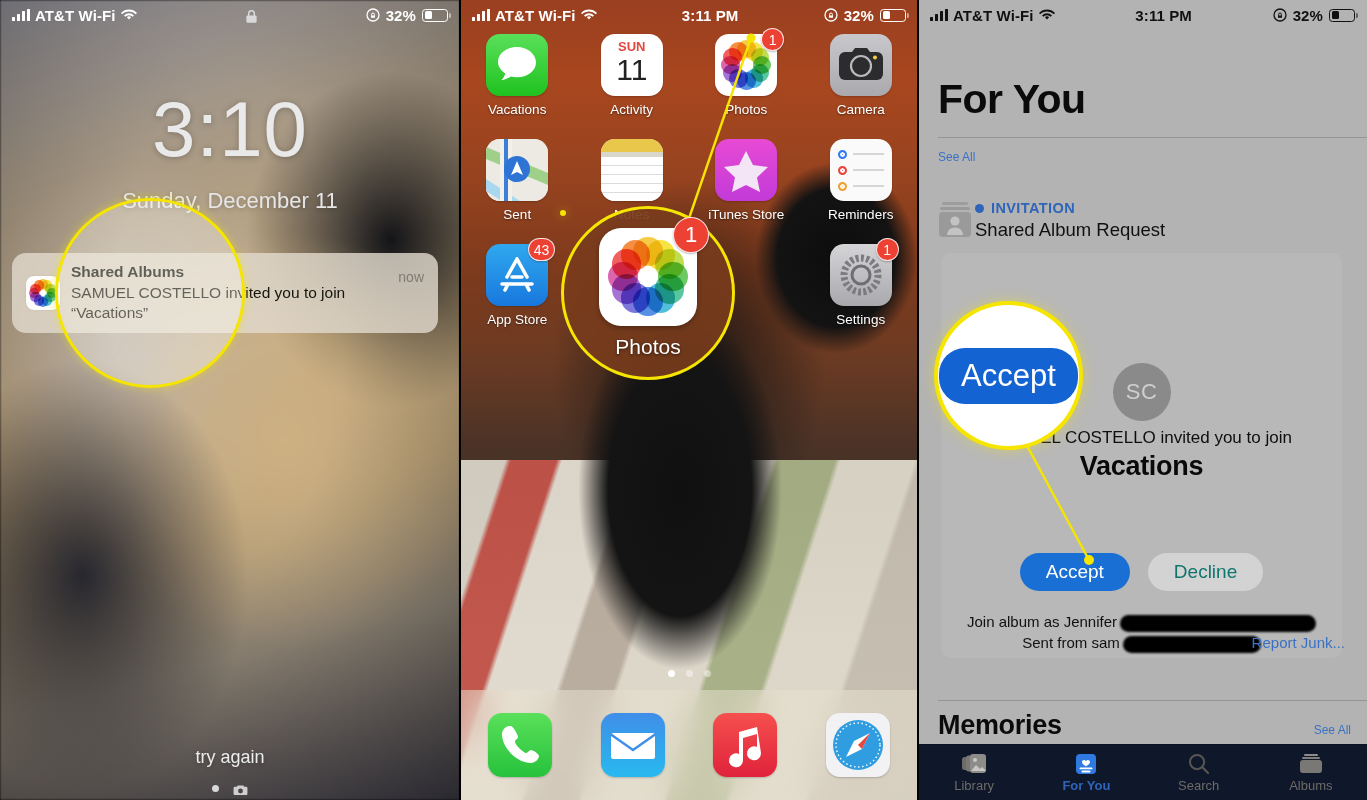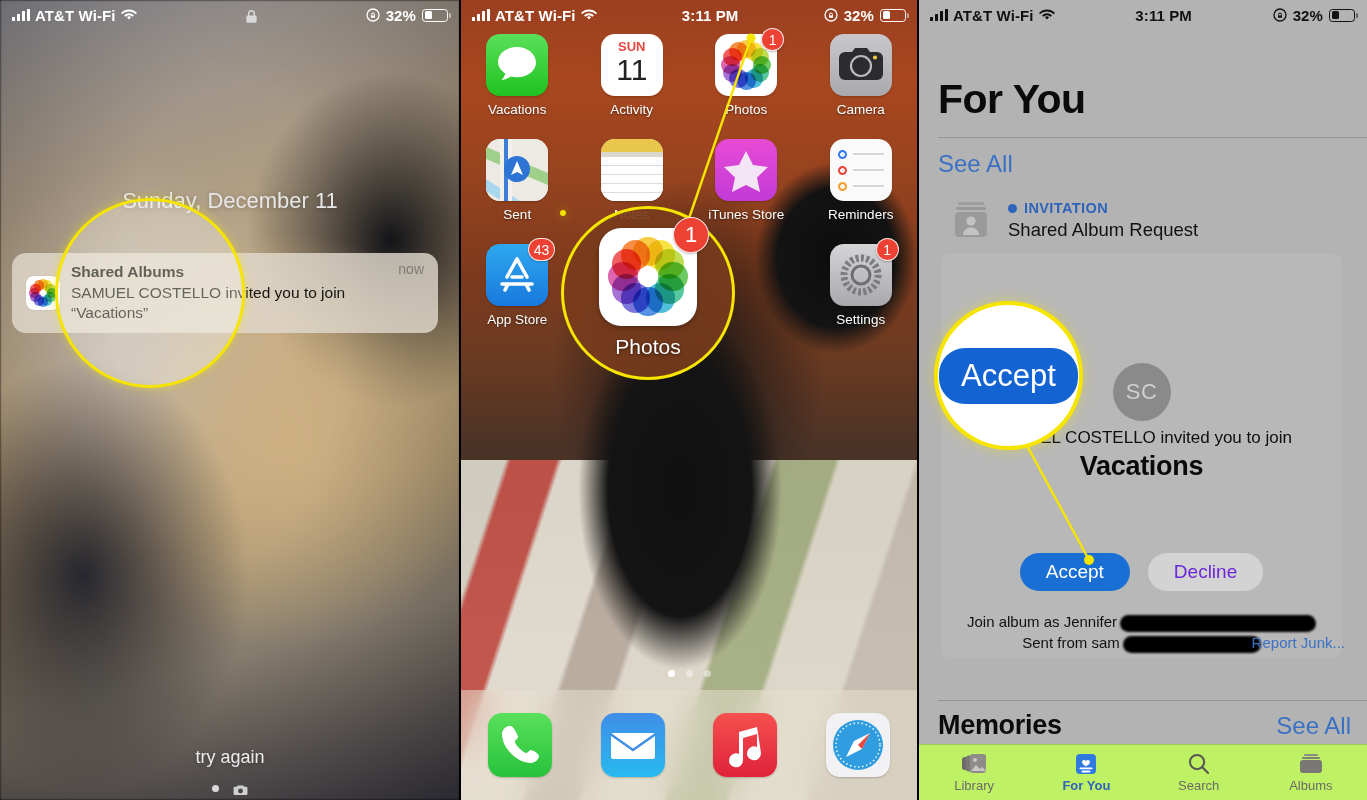--- a/index.html
+++ b/index.html
@@ -82,21 +82,21 @@
     backdrop-filter:blur(8px);
   }
   .notif-icon {
     width:34px; height:34px; border-radius:8px; background:#fdfdfd;
     flex:0 0 auto; display:flex; align-items:center; justify-content:center;
     margin-right:11px; box-shadow:0 0 2px rgba(0,0,0,.12);
   }
   .notif-body { flex:1; min-width:0; }
   .notif-title { font-size:15.5px; font-weight:bold; color:#15150f; line-height:1.35; }
   .notif-text  { font-size:15.5px; color:#15150f; line-height:1.33; }
-  .notif-time  { position:absolute; right:14px; top:8px; font-size:14px; color:#7e7c74; }
+  .notif-time  { position:absolute; right:14px; top:16px; font-size:14px; color:#7e7c74; }
 
   .lock-tryagain {
     position:absolute; bottom:32px; left:0; right:0; text-align:center;
     font-size:18px; color:#ececed; font-weight:400;
     text-shadow:0 1px 4px rgba(0,0,0,.3);
   }
   .lock-dots { position:absolute; bottom:6px; left:0; right:0;
     display:flex; justify-content:center; align-items:center; gap:14px; }
   .lock-dot { width:7px; height:7px; border-radius:50%; background:#d8d8d8; }
   .lock-cam { width:15px; height:12px; }
@@ -169,23 +169,23 @@
 
   
   .app-panel { position:absolute; inset:0; background:#b3b3b3; }
   .ap-title { position:absolute; top:76px; left:20px; font-size:41px; font-weight:bold; color:#0b0b0b; letter-spacing:-.5px;}
   .ap-sep { position:absolute; left:20px; right:0; top:137px; height:1px; background:rgba(0,0,0,.17); }
   .ap-sec {
     position:absolute; left:20px; right:16px; top:150px;
     display:flex; align-items:baseline; justify-content:space-between;
   }
   .ap-sec-t { font-size:26px; font-weight:bold; color:#0b0b0b; letter-spacing:-.3px; }
-  .ap-seeall { font-size:24px; color:#3a71c4; }
-
-  .ap-inv { position:absolute; left:36px; top:200px; display:flex; gap:20px; }
+  .ap-seeall { font-size:12px; color:#3a71c4; }
+
+  .ap-inv { position:absolute; left:20px; top:200px; display:flex; gap:3px; }
   .ap-inv-ico { width:34px; height:36px; flex:0 0 auto; position:relative; }
   .ap-inv-kicker { display:flex; align-items:center; gap:7px; font-size:14.5px;
     font-weight:bold; color:#2f64bb; letter-spacing:.4px; }
   .ap-inv-kicker .dot { width:9px; height:9px; border-radius:50%; background:#2f64bb; }
   .ap-inv-name { font-size:18.5px; color:#111; margin-top:3px; }
 
   .card {
     position:absolute; left:941px; top:253px; width:401px; height:405px;
     background:#b8b8b8; border-radius:10px;
   }
@@ -196,38 +196,38 @@
     display:flex; align-items:center; justify-content:center; letter-spacing:.5px;
   }
   .card-inviter { position:absolute; left:0; right:0; top:175px; text-align:center;
     font-size:17px; color:#0e0e0e; }
   .card-album { position:absolute; left:0; right:0; top:198px; text-align:center;
     font-size:27px; font-weight:bold; color:#090909; letter-spacing:-.3px; }
   .card-btns { position:absolute; left:0; right:0; top:300px;
     display:flex; justify-content:center; gap:18px; }
   .btn-accept { background:#1a6fd4; color:#fff; border-radius:19px;
     padding:8px 26px; font-size:19px; }
-  .btn-decline { background:#d3d3d3; color:#6d28d9; border-radius:19px;
+  .btn-decline { background:#d3d3d3; color:#0f766e; border-radius:19px;
     padding:8px 26px; font-size:19px; }
   .card-meta1 { position:absolute; left:0; right:0; top:360px; text-align:center;
     font-size:15px; color:#111; white-space:nowrap; }
   .card-meta2 { position:absolute; left:0; right:0; top:381px; text-align:center;
     font-size:15px; color:#111; white-space:nowrap; }
   .redact { display:inline-block; background:#000; border-radius:9px; vertical-align:middle;
     height:17px; margin-left:3px; filter:blur(1.2px); }
   .report { color:#3a71c4; position:absolute; right:-3px; top:381px; font-size:15px; }
 
   .ap-sep2 { position:absolute; left:20px; right:0; top:700px; height:1px; background:rgba(0,0,0,.17); }
   .ap-mem { position:absolute; left:20px; right:16px; top:710px;
     display:flex; align-items:baseline; justify-content:space-between; }
   .ap-mem-t { font-size:27px; font-weight:bold; color:#0b0b0b; letter-spacing:-.3px; }
 
   .tabbar {
     position:absolute; left:0; right:0; bottom:0; height:56px;
-    background:#bef264; border-top:1px solid rgba(0,0,0,.16);
+    background:#0f172a; border-top:1px solid rgba(0,0,0,.16);
     display:flex; align-items:center;
   }
   .tab { flex:1; display:flex; flex-direction:column; align-items:center; gap:3px; }
   .tab-lbl { font-size:13px; color:#6d6b68; }
   .tab.active .tab-lbl { color:#2f64bb; font-weight:bold; }
 
   
   .callout { position:absolute; border-radius:50%; border:3px solid #f5e500;
     overflow:hidden; z-index:60; box-shadow:0 0 10px rgba(245,229,0,.45); }
   .callout-inner { position:absolute; transform-origin:0 0; }
@@ -275,20 +275,21 @@
               <path d="M5.3 7.6V6.3a1.7 1.7 0 0 1 3.4 0v1.3h.3v2.1H5v-2.1h.3zm.8 0h1.8V6.3a.9.9 0 0 0-1.8 0v1.3z" fill="#fff"></path>
             </svg>
         </span>
         <span>32%</span>
         <span class="battery">
             <span class="fill"></span>
           </span>
       </div>
     </div>
 
+    <div class="lock-time">3:10</div>
     <div class="lock-date">Sunday, December 11</div>
 
     <div class="notif">
       <div class="notif-icon">
         <div class="flower" id="flower-notif">
             <div class="pet" style="width: 10.2px; height: 10.2px; background: rgb(245, 197, 44); left: 11.9px; top: 3.23px; mix-blend-mode: multiply;"></div>
             <div class="pet" style="width: 10.2px; height: 10.2px; background: rgb(246, 225, 42); left: 16.235px; top: 4.39156px; mix-blend-mode: multiply;"></div>
             <div class="pet" style="width: 10.2px; height: 10.2px; background: rgb(184, 217, 58); left: 19.4084px; top: 7.565px; mix-blend-mode: multiply;"></div>
             <div class="pet" style="width: 10.2px; height: 10.2px; background: rgb(89, 194, 75); left: 20.57px; top: 11.9px; mix-blend-mode: multiply;"></div>
             <div class="pet" style="width: 10.2px; height: 10.2px; background: rgb(63, 191, 143); left: 19.4084px; top: 16.235px; mix-blend-mode: multiply;"></div>

